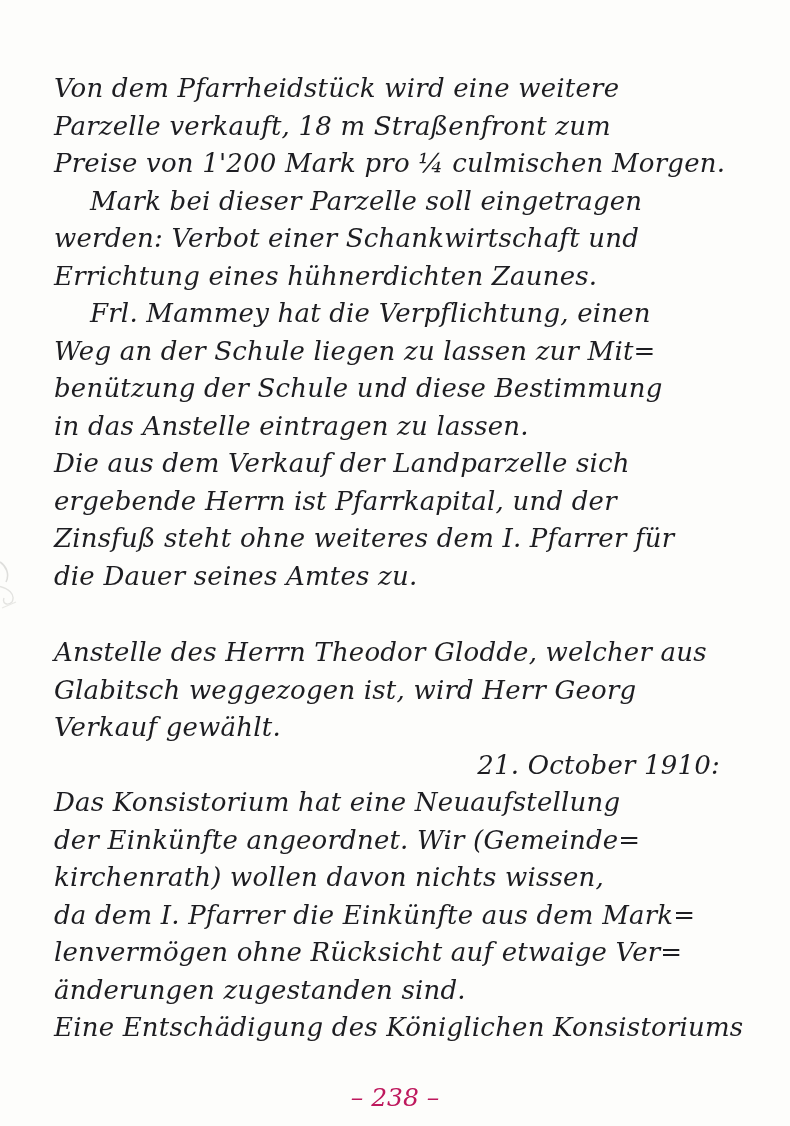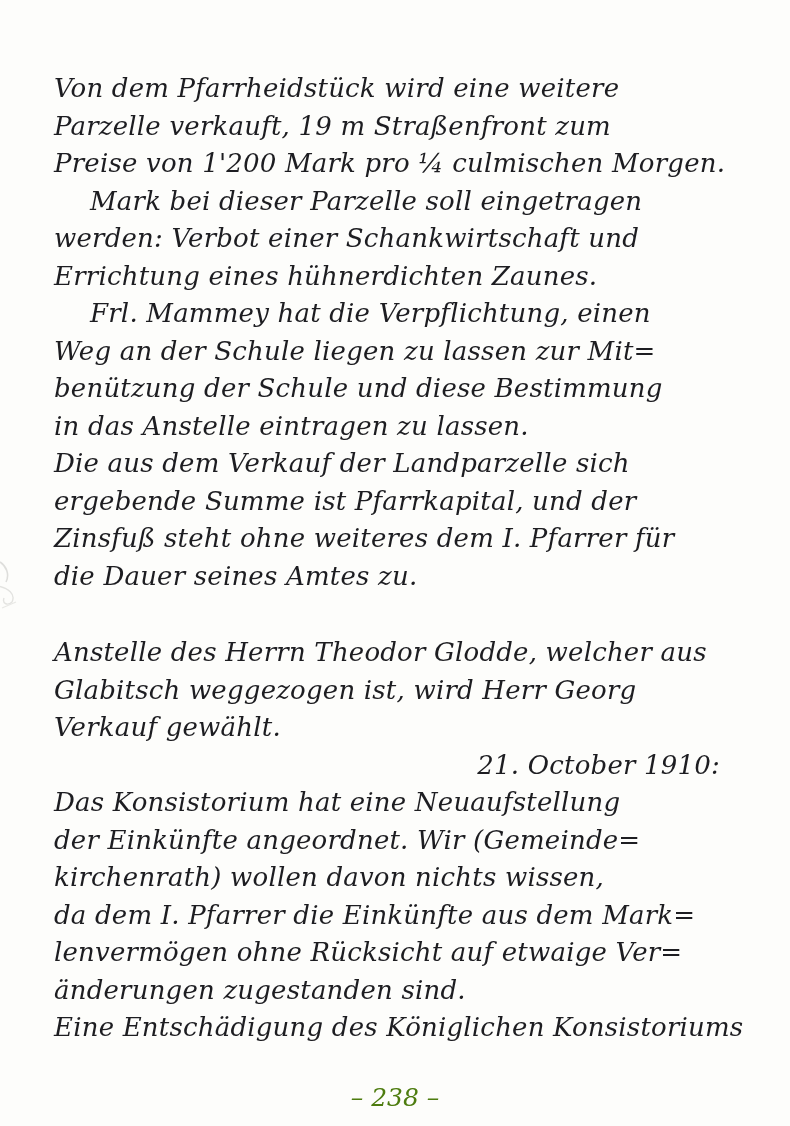--- a/index.html
+++ b/index.html
@@ -34,21 +34,21 @@
     text-align: right;
     padding-right: 40px;
   }
   .page-number {
     position: absolute;
     left: 0; bottom: 14px;
     width: 100%;
     text-align: center;
     font-size: 25px;
     font-style: italic;
-    color: #4d7c0f;
+    color: #be185d;
   }
   .smudge {
     position: absolute;
     left: -4px; top: 552px;
     opacity: 0.45;
   }
 </style>
 </head>
 <body>
 
@@ -57,40 +57,40 @@
   <svg class="smudge" width="50" height="70" viewBox="0 0 50 70">
     <path d="M4 10 C10 14, 14 22, 10 30" stroke="#b9b9b6" stroke-width="1.6" fill="none"></path>
     <path d="M2 34 C12 36, 20 42, 16 50 C12 54, 6 52, 8 46" stroke="#c4c4c0" stroke-width="1.4" fill="none"></path>
     <path d="M6 56 L20 50" stroke="#cfcfcb" stroke-width="1.2" fill="none"></path>
   </svg>
 
   <div class="text-block">
 
     <div class="para">
       <p class="line">Von dem Pfarrheidstück wird eine weitere</p>
-      <p class="line">Parzelle verkauft, 19 m Straßenfront zum</p>
+      <p class="line">Parzelle verkauft, 18 m Straßenfront zum</p>
       <p class="line">Preise von 1'200 Mark pro ¼ culmischen Morgen.</p>
     </div>
 
     <div class="para">
       <p class="line indent">Mark bei dieser Parzelle soll eingetragen</p>
       <p class="line">werden: Verbot einer Schankwirtschaft und</p>
       <p class="line">Errichtung eines hühnerdichten Zaunes.</p>
     </div>
 
     <div class="para">
       <p class="line indent">Frl. Mammey hat die Verpflichtung, einen</p>
       <p class="line">Weg an der Schule liegen zu lassen zur Mit=</p>
       <p class="line">benützung der Schule und diese Bestimmung</p>
       <p class="line">in das Anstelle eintragen zu lassen.</p>
     </div>
 
     <div class="para">
       <p class="line">Die aus dem Verkauf der Landparzelle sich</p>
-      <p class="line">ergebende Summe ist Pfarrkapital, und der</p>
+      <p class="line">ergebende Herrn ist Pfarrkapital, und der</p>
       <p class="line">Zinsfuß steht ohne weiteres dem I. Pfarrer für</p>
       <p class="line">die Dauer seines Amtes zu.</p>
     </div>
 
     <div class="para gap-before">
       <p class="line">Anstelle des Herrn Theodor Glodde, welcher aus</p>
       <p class="line">Glabitsch weggezogen ist, wird Herr Georg</p>
       <p class="line">Verkauf gewählt.</p>
     </div>
 

